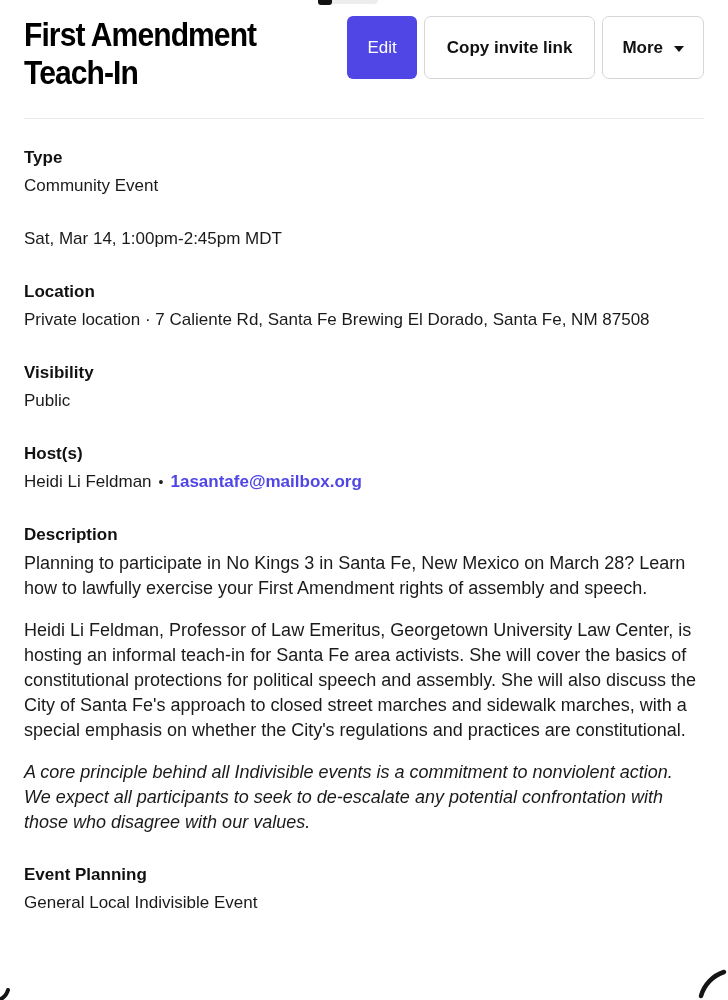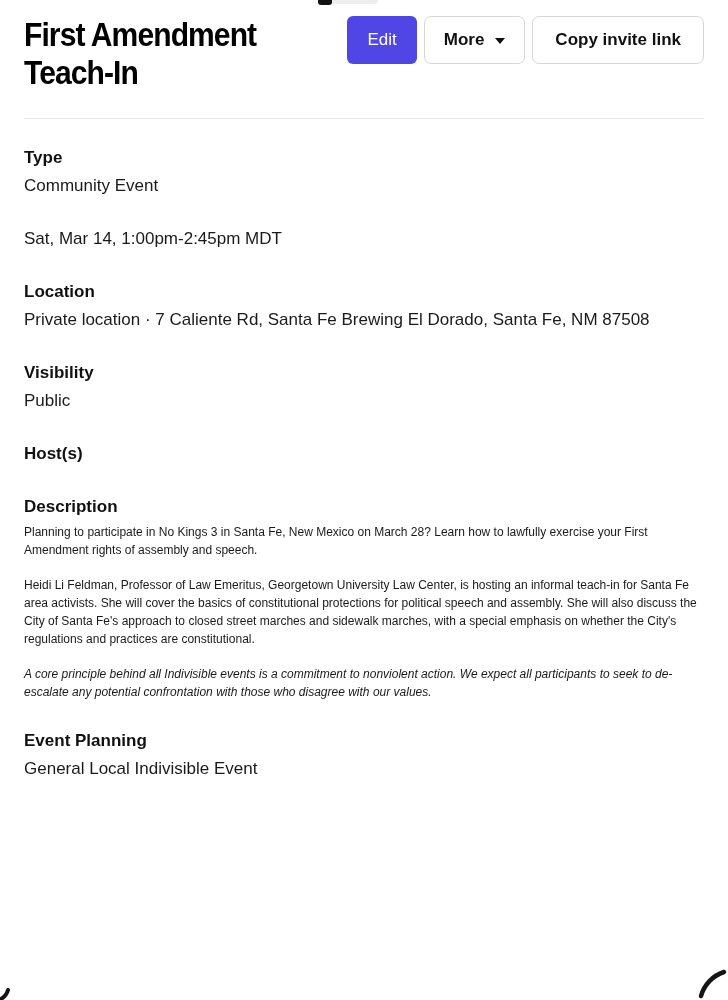--- a/index.html
+++ b/index.html
@@ -25,21 +25,21 @@
     font-size: 33px;
     line-height: 38px;
     font-weight: 700;
     letter-spacing: -1px;
     color: #000;
     transform: scaleX(0.91);
     transform-origin: left top;
   }
   .actions { display: flex; gap: 7px; flex-shrink: 0; }
   .btn {
-    height: 48px;
+    height: 63px;
     display: inline-flex;
     align-items: center;
     justify-content: center;
     font-family: "Liberation Sans", sans-serif;
     font-size: 17px;
     border-radius: 7px;
     cursor: pointer;
     white-space: nowrap;
   }
   .btn-primary {
@@ -87,22 +87,22 @@
   .field-label { font-weight: 700; color: #111; }
   .field-value { font-weight: 400; color: #1a1a1a; }
   .sep { font-size: 14px; margin: 0 7px; color: #222; }
   .email-link {
     color: #4f46e5;
     font-weight: 700;
     text-decoration: none;
   }
 
   .desc p {
-    font-size: 12px;
-    line-height: 18px;
+    font-size: 18px;
+    line-height: 25px;
     color: #1a1a1a;
     margin: 2px 0 17px;
     max-width: 680px;
   }
   .desc p.note { font-style: italic; margin-bottom: 26px; }
   .campaign { margin-bottom: 0; }
 
   
   .top-tab {
     position: absolute; left: 320px; top: 0;
@@ -124,25 +124,25 @@
 
 <div class="top-tab"></div>
 <div class="top-notch"></div>
 
 <div class="page">
 
   <div class="header">
     <h1 class="page-title">First Amendment Teach-In</h1>
     <div class="actions">
       <button class="btn btn-primary">Edit</button>
+      <button class="btn btn-secondary">Copy invite link</button>
       <button class="btn btn-secondary btn-more">
         <span>More</span>
         <span class="caret"></span>
       </button>
-      <button class="btn btn-secondary">Copy invite link</button>
     </div>
   </div>
 
   <hr class="divider">
 
 
   <div class="field">
     <div class="field-label">Type</div>
     <div class="field-value">Community Event</div>
   </div>
@@ -156,20 +156,23 @@
     <div class="field-value">Private location · 7 Caliente Rd, Santa Fe Brewing El Dorado, Santa Fe, NM 87508</div>
   </div>
 
   <div class="field">
     <div class="field-label">Visibility</div>
     <div class="field-value">Public</div>
   </div>
 
   <div class="field">
     <div class="field-label">Host(s)</div>
+    <div class="field-value">
+      <span>Heidi Li Feldman</span><span class="sep">•</span><a href="#" class="email-link">1asantafe@mailbox.org</a>
+    </div>
   </div>
 
   <div class="field desc">
     <div class="field-label">Description</div>
     <p>Planning to participate in No Kings 3 in Santa Fe, New Mexico on March 28? Learn how to lawfully exercise your First Amendment rights of assembly and speech.</p>
     <p>Heidi Li Feldman, Professor of Law Emeritus, Georgetown University Law Center, is hosting an informal teach-in for Santa Fe area activists. She will cover the basics of constitutional protections for political speech and assembly. She will also discuss the City of Santa Fe's approach to closed street marches and sidewalk marches, with a special emphasis on whether the City's regulations and practices are constitutional.</p>
     <p class="note">A core principle behind all Indivisible events is a commitment to nonviolent action. We expect all participants to seek to de-escalate any potential confrontation with those who disagree with our values.</p>
   </div>
 
   <div class="field campaign">

